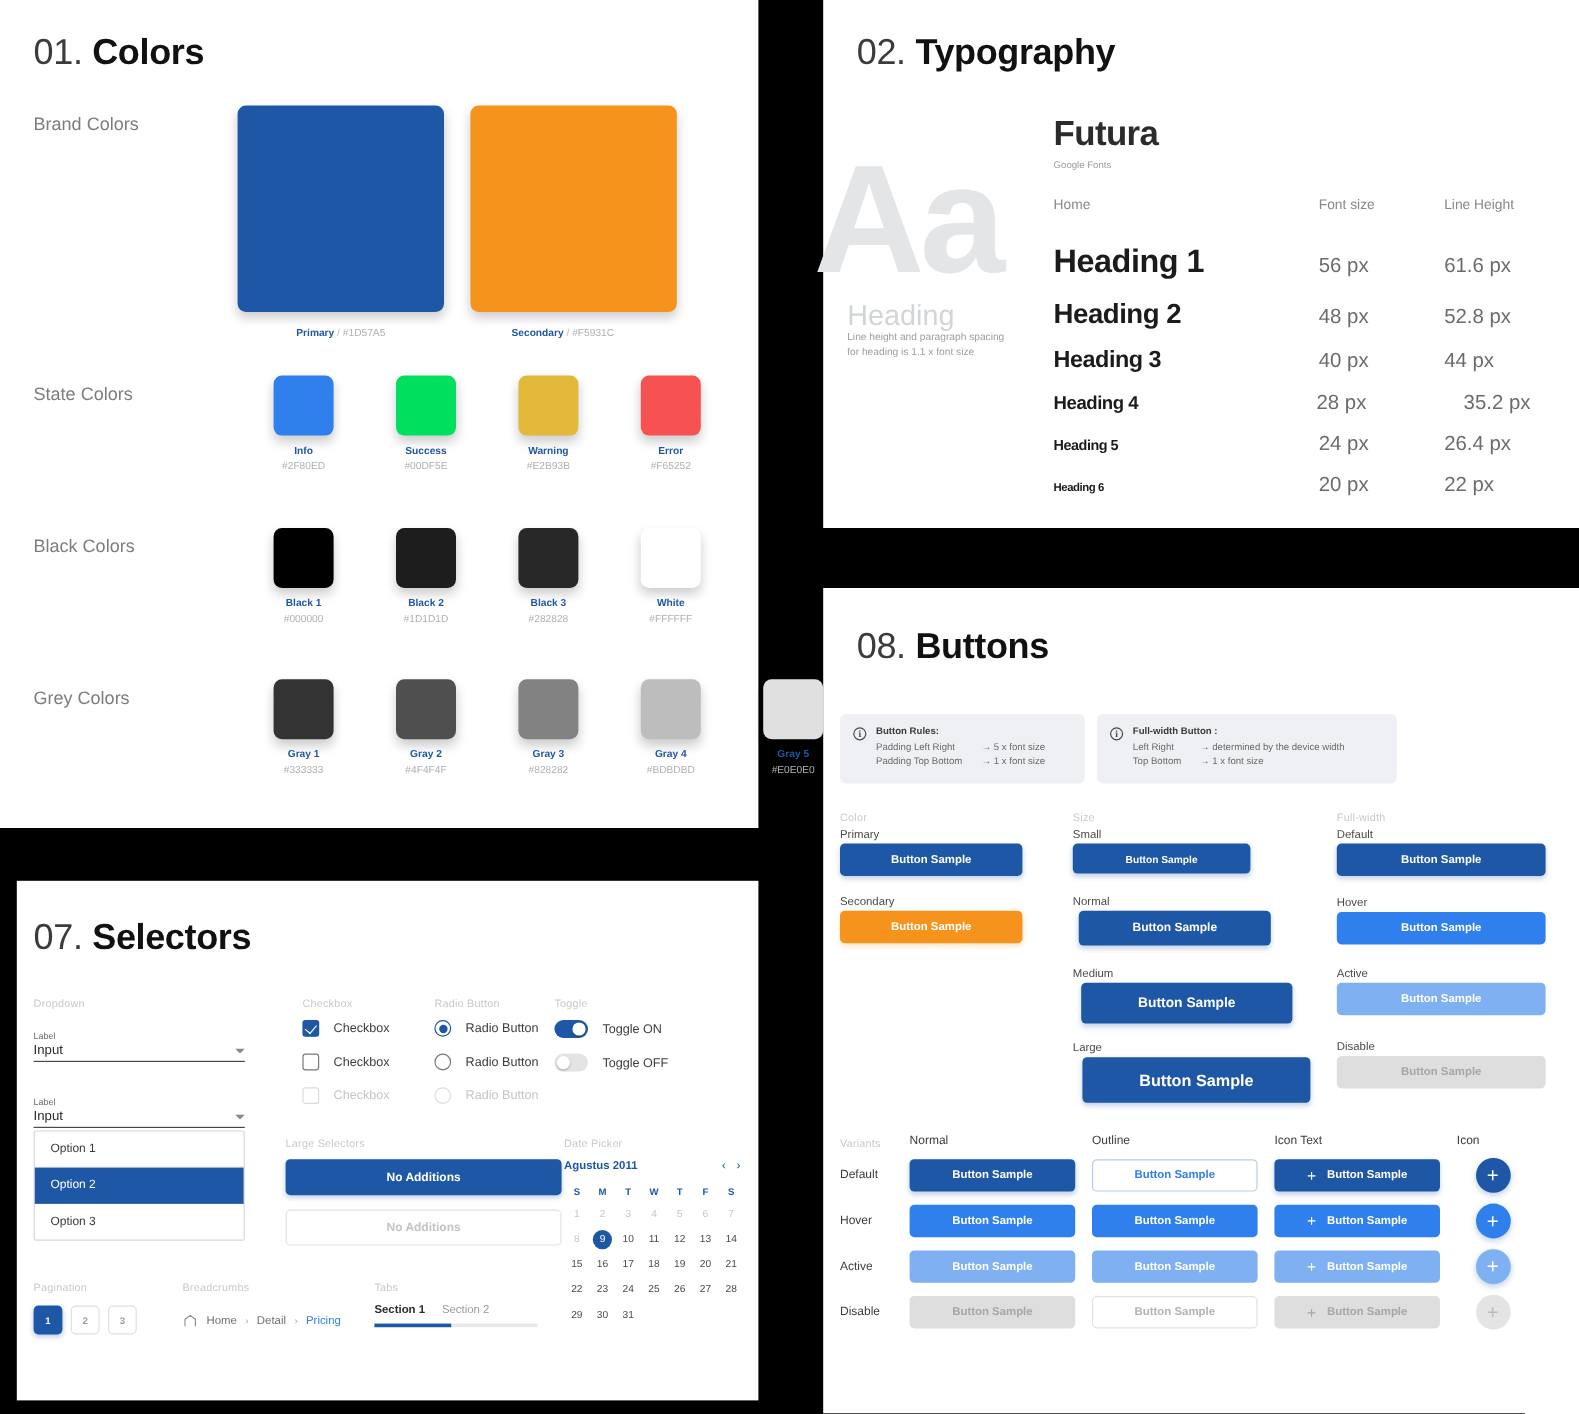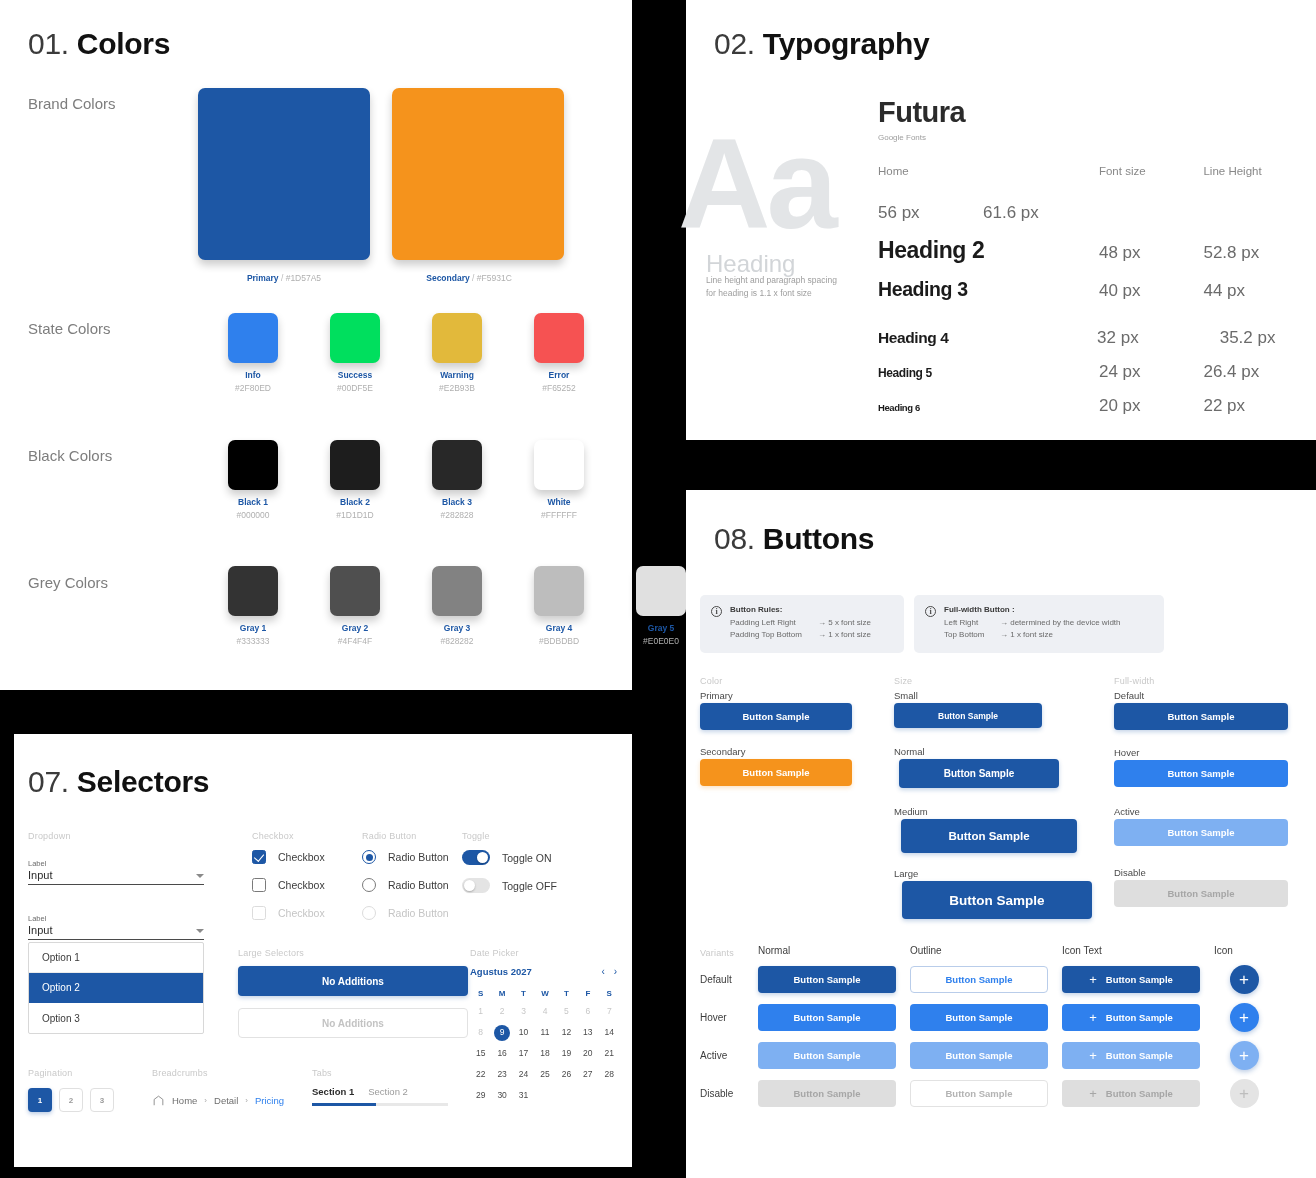--- a/index.html
+++ b/index.html
@@ -311,36 +311,37 @@
     <div class="futura-sub">Google Fonts</div>
 
     <div class="typo-table">
       <div class="typo-head">
         <div class="t-c1">Home</div>
         <div class="t-c2">Font size</div>
         <div class="t-c3">Line Height</div>
       </div>
       <div id="typo-rows">
           <div class="typo-row" style="margin-top: 26px;">
+            <div class="t-c1" style="font-size: 27px;">Heading 1</div>
             <div class="t-c2">56 px</div>
             <div class="t-c3">61.6 px</div>
           </div>
           <div class="typo-row" style="margin-top: 14px;">
             <div class="t-c1" style="font-size: 23px;">Heading 2</div>
             <div class="t-c2">48 px</div>
             <div class="t-c3">52.8 px</div>
           </div>
           <div class="typo-row" style="margin-top: 14px;">
             <div class="t-c1" style="font-size: 19.5px;">Heading 3</div>
             <div class="t-c2">40 px</div>
             <div class="t-c3">44 px</div>
           </div>
-          <div class="typo-row" style="margin-top: 27px; gap: 36px;">
+          <div class="typo-row" style="margin-top: 14px; gap: 36px;">
             <div class="t-c1" style="font-size: 15.5px;">Heading 4</div>
-            <div class="t-c2">32 px</div>
+            <div class="t-c2">28 px</div>
             <div class="t-c3">35.2 px</div>
           </div>
           <div class="typo-row" style="margin-top: 14px;">
             <div class="t-c1" style="font-size: 12px;">Heading 5</div>
             <div class="t-c2">24 px</div>
             <div class="t-c3">26.4 px</div>
           </div>
           <div class="typo-row" style="margin-top: 14px;">
             <div class="t-c1" style="font-size: 9.5px;">Heading 6</div>
             <div class="t-c2">20 px</div>
@@ -568,21 +569,21 @@
 
     <div class="mini-label" style="position:absolute;left:224px;top:214px;">Large Selectors</div>
     <div id="lsel-list" style="position:absolute;left:224px;top:232px;">
         <div class="lsel fill" style="margin-top: 0px;">No Additions</div>
         <div class="lsel empty" style="margin-top: 12px;">No Additions</div>
       </div>
 
     <div class="mini-label" style="position:absolute;left:456px;top:214px;">Date Picker</div>
     <div class="dp" style="top:232px;">
       <div class="dp-head">
-        <div class="dp-month">Agustus 2027</div>
+        <div class="dp-month">Agustus 2011</div>
         <div class="dp-nav">
           <span>‹</span>
           <span>›</span>
         </div>
       </div>
       <div class="dp-grid" id="dp-dow">
           <div class="dp-dow">S</div>
           <div class="dp-dow">M</div>
           <div class="dp-dow">T</div>
           <div class="dp-dow">W</div>

